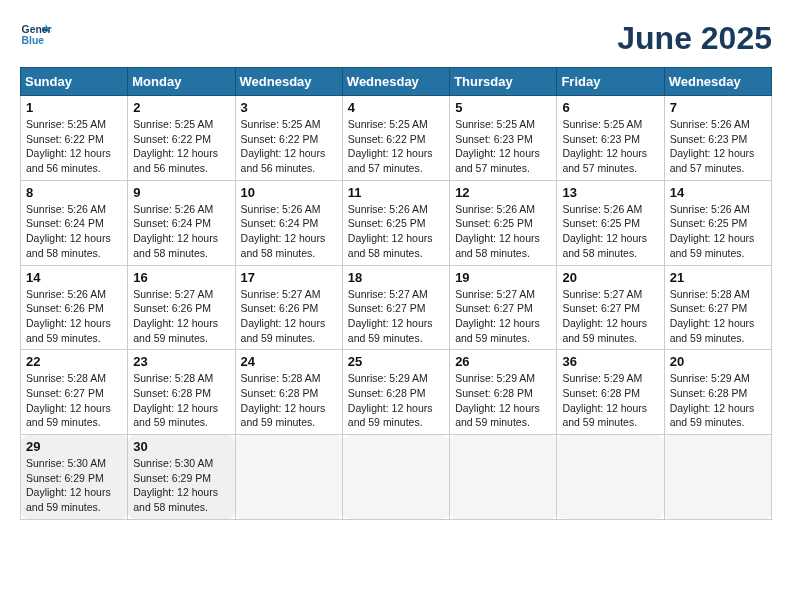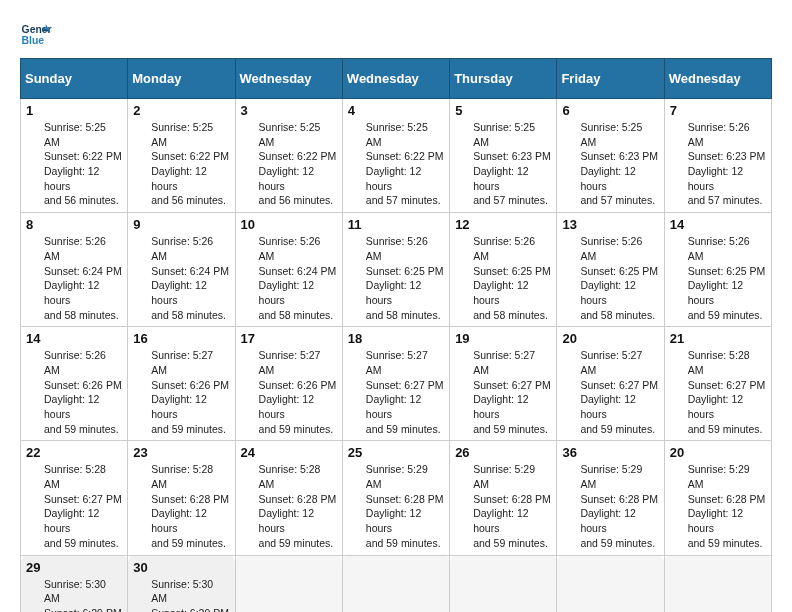--- a/index.html
+++ b/index.html
@@ -38,21 +38,21 @@
       color: #333;
     }
     .calendar {
       width: 100%;
       border-collapse: collapse;
       font-size: 11px;
     }
     .calendar thead tr th {
       background: #2471a3;
       color: #fff;
-      padding: 12px 4px;
+      padding: 6px 4px;
       text-align: left;
       font-size: 13px;
       font-weight: bold;
       border: 1px solid #1a5276;
     }
     .calendar tbody tr td {
       border: 1px solid #ccc;
       vertical-align: top;
       padding: 4px 5px;
       width: 107px;
@@ -67,39 +67,39 @@
       font-weight: bold;
       font-size: 13px;
       color: #111;
       display: block;
       margin-bottom: 2px;
     }
     .day-info {
       font-size: 10.5px;
       color: #222;
       line-height: 1.4;
-      margin-left: 18px;
     }
     .empty-cell {
       background: #f5f5f5 !important;
     }
   </style>
 </head>
 <body>
 
 <div class="header">
   <div class="logo">
     <svg class="logo-icon" viewBox="0 0 40 35">
       <text x="2" y="16" font-size="13" font-weight="bold" fill="#1a3a5c">General</text>
       <text x="2" y="30" font-size="13" font-weight="bold" fill="#2980b9">Blue</text>
       <polygon points="32,5 38,14 32,14" fill="#2980b9"></polygon>
       <polygon points="28,9 38,14 28,14" fill="#1a5276"></polygon>
     </svg>
   </div>
   <div class="title-block">
+    <div class="month-title">June 2025</div>
   </div>
 </div>
 
 <table class="calendar">
   <thead>
     <tr>
       <th>Sunday</th>
       <th>Monday</th>
       <th>Wednesday</th>
       <th>Wednesday</th>

